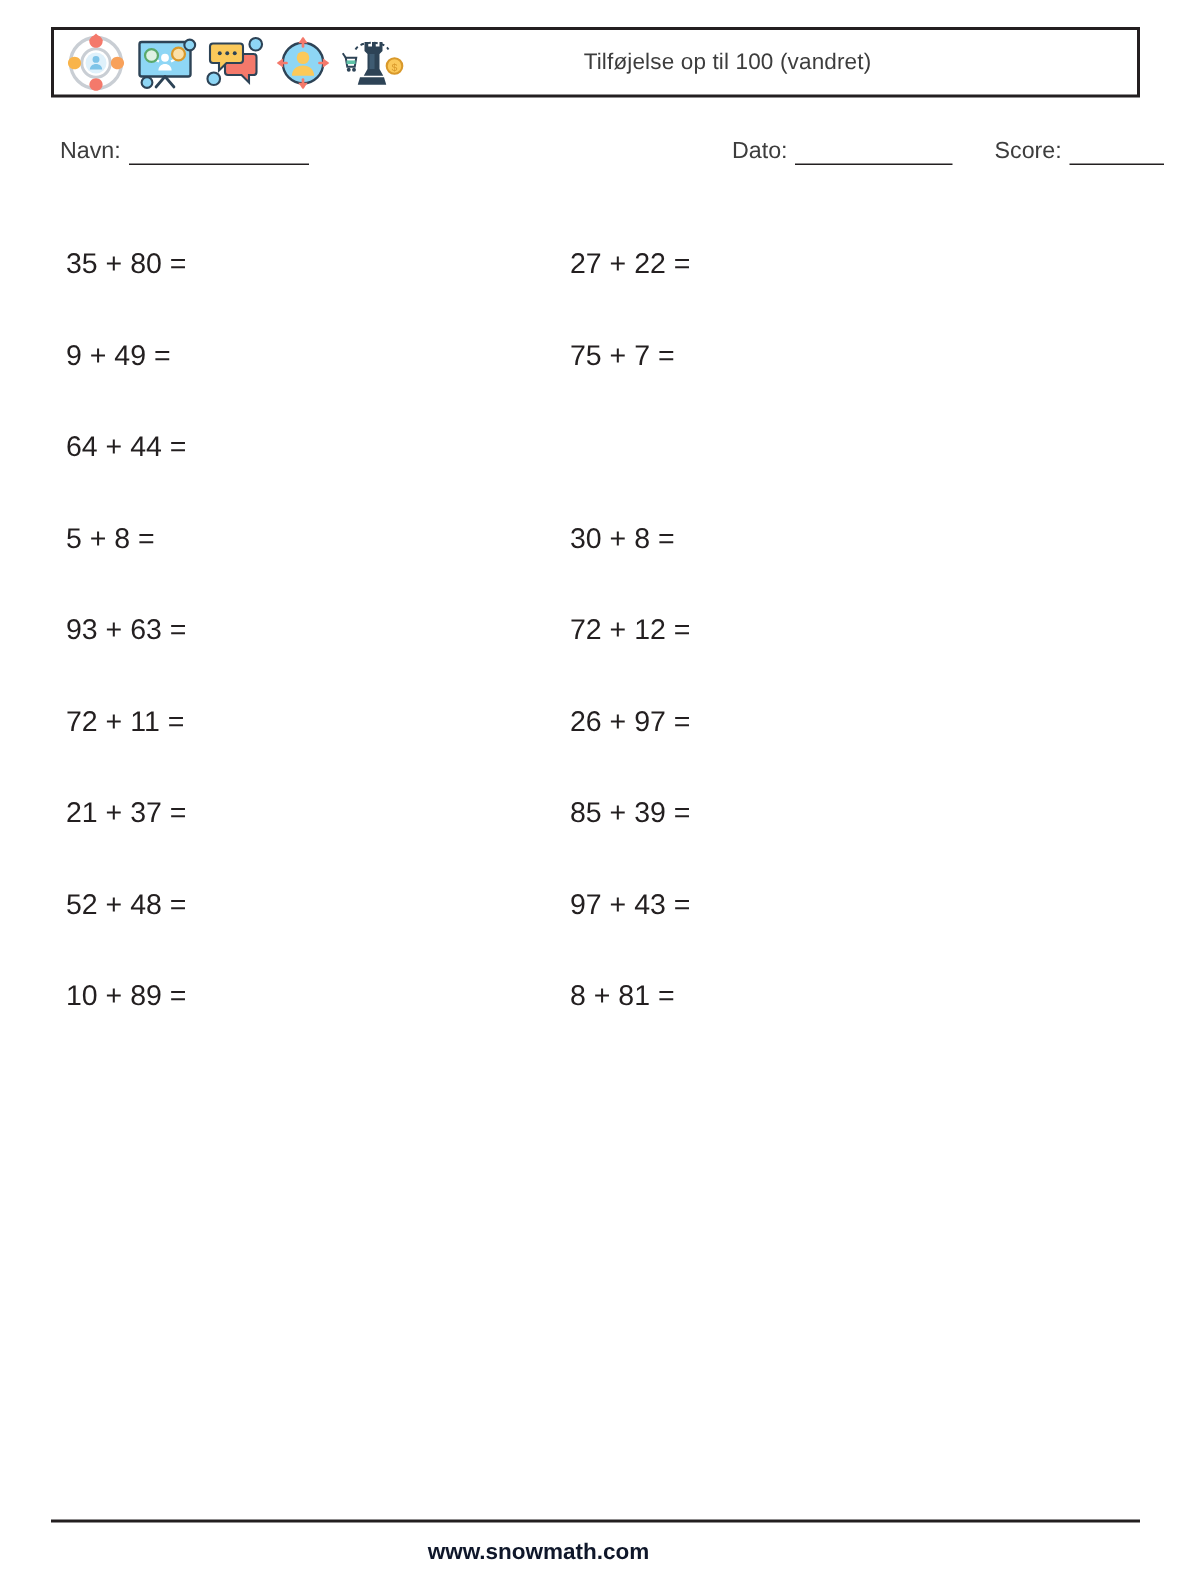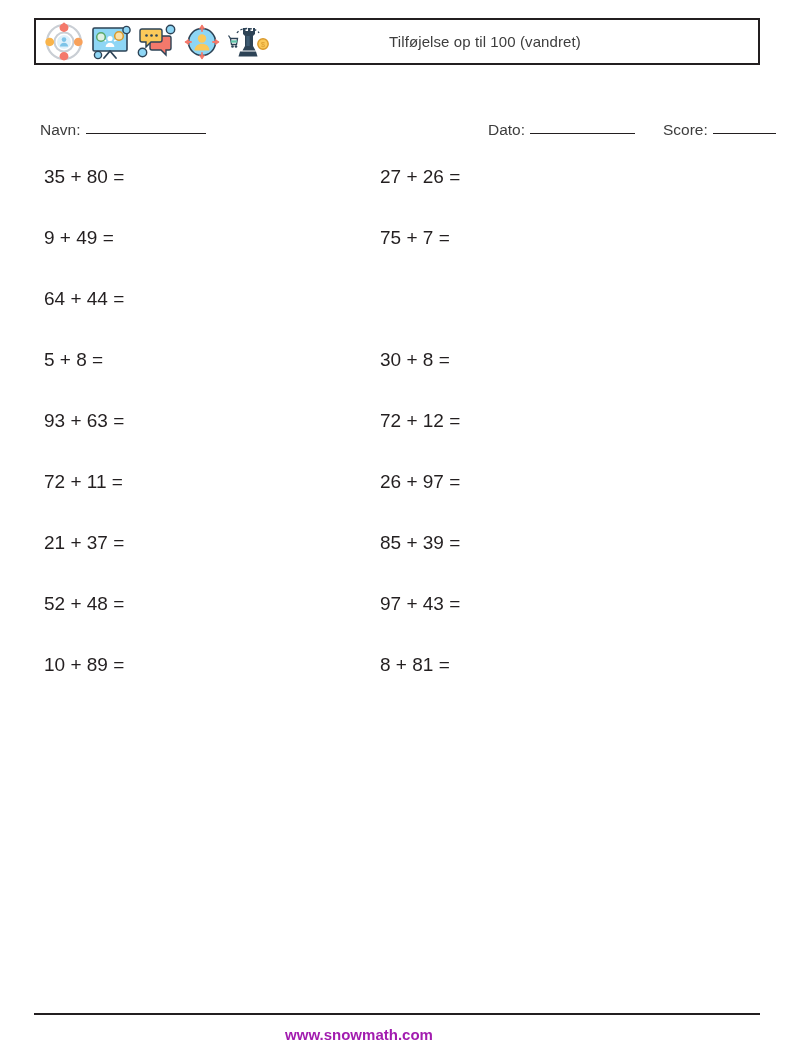--- a/index.html
+++ b/index.html
@@ -60,22 +60,21 @@
     top: 92px;
     width: 720px;
     height: 26px;
     font-size: 15.5px;
     color: #3d3d3d;
   }
   .info-field {
     position: absolute;
     white-space: nowrap;
     display: flex;
-    align-items: flex-start;
-    margin-top: 29px;
+    align-items: flex-end;
   }
   .field-name  { left: 0px; }
   .field-date  { left: 448px; }
   .field-score { left: 623px; }
   .info-label { margin-right: 5px; }
   .blank-line {
     display: inline-block;
     border-bottom: 1.6px solid #231f20;
     height: 12px;
   }
@@ -115,21 +114,21 @@
     border-top: 2px solid #231f20;
   }
   .footer-text {
     position: absolute;
     left: 0;
     top: 1026px;
     width: 718px;
     text-align: center;
     font-size: 15px;
     font-weight: bold;
-    color: #a21caf;
+    color: #0f172a;
   }
 </style>
 </head>
 <body>
 
 <div class="header">
 
   <div class="icon-strip">
 
     <span class="icon-slot">
@@ -236,21 +235,21 @@
     <span class="info-label">Score:</span>
     <span class="blank-line blank-score"></span>
   </div>
 
 </div>
 
 <div class="problems">
 
   <div class="problem-row">
     <div class="problem-cell col-left">35 + 80 =</div>
-    <div class="problem-cell col-right">27 + 26 =</div>
+    <div class="problem-cell col-right">27 + 22 =</div>
   </div>
 
   <div class="problem-row">
     <div class="problem-cell col-left">9 + 49 =</div>
     <div class="problem-cell col-right">75 + 7 =</div>
   </div>
 
   <div class="problem-row">
     <div class="problem-cell col-left">64 + 44 =</div>
   </div>

